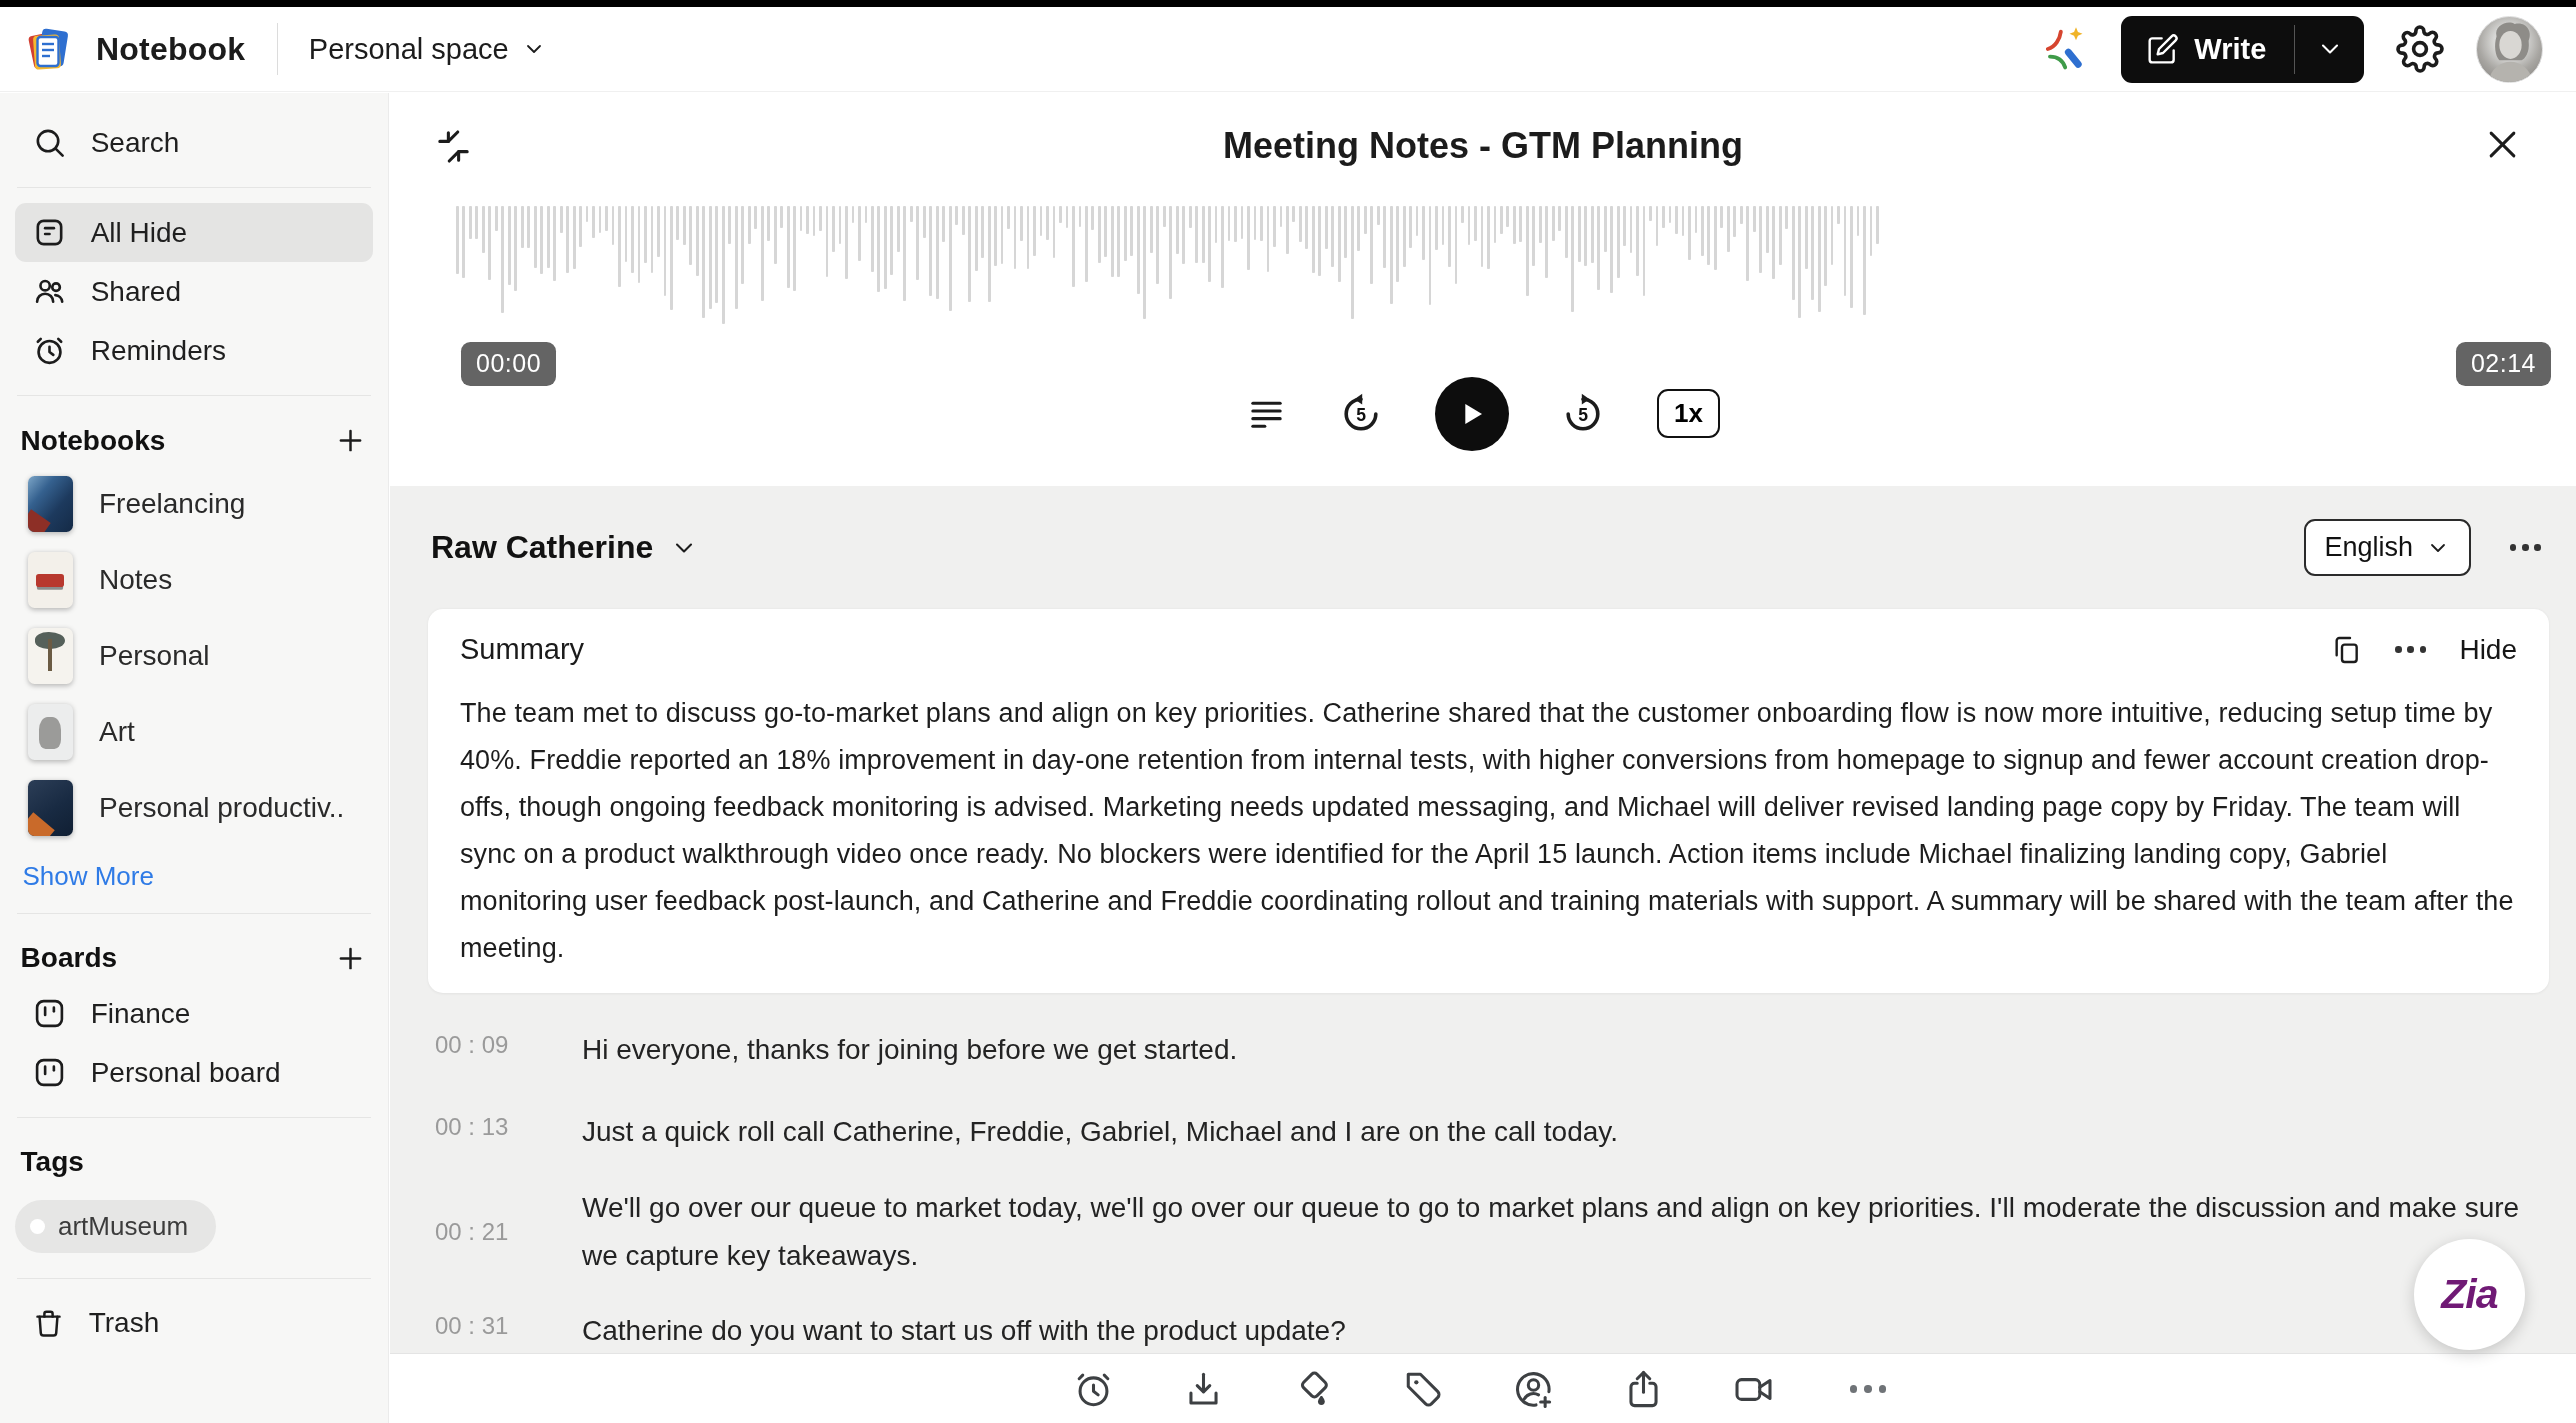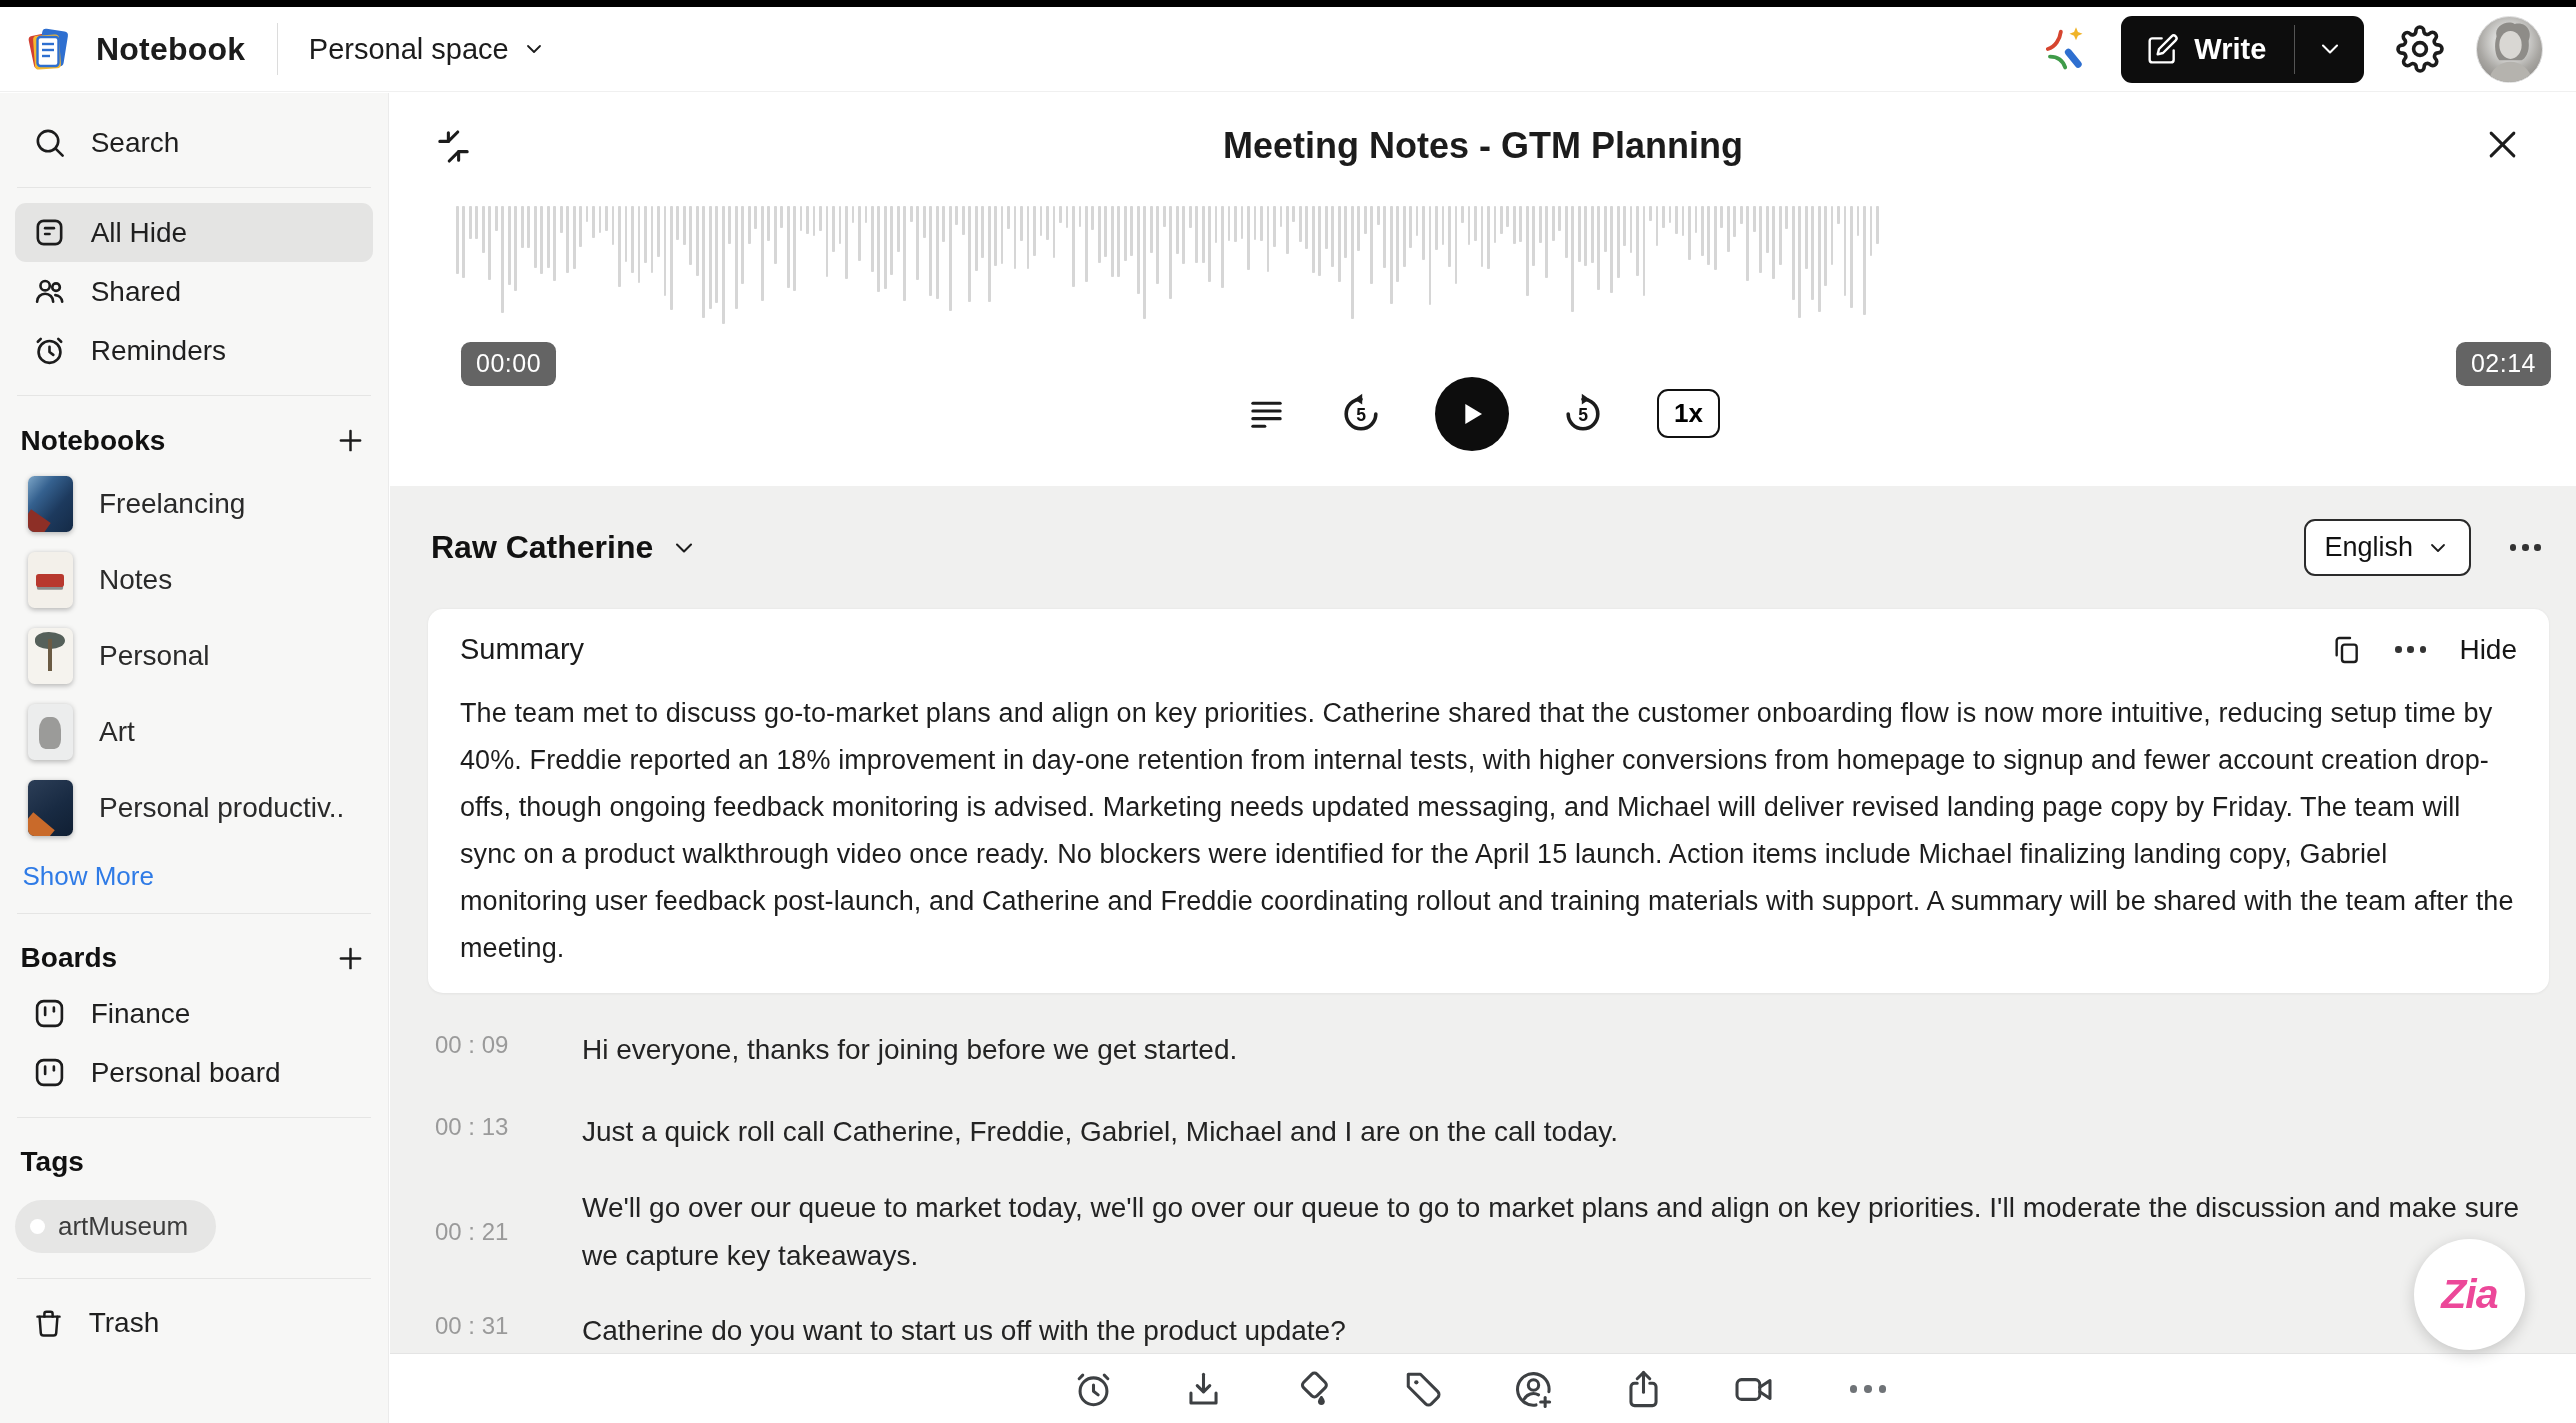--- a/index.html
+++ b/index.html
@@ -81,21 +81,21 @@
   .sum-text { margin-top:24px; font-size:27px; line-height:47px; color:#1d1d1d; letter-spacing:0.1px; }
 
   .t-row { position:absolute; left:45px; right:37px; display:flex; align-items:flex-start; gap:58px; }
   .t-time { flex:0 0 89px; font-size:24px; color:#9a9a9a; padding-top:4.6px; white-space:nowrap; }
   .t-text { font-size:28px; line-height:48px; color:#232323; }
 
   .note-toolbar { position:absolute; left:0; right:0; top:1260px; height:71px; background:#fff; border-top:0.9px solid #e4e4e4; display:flex; align-items:center; justify-content:center; gap:67px; z-index:10; }
   .tb { background:none; border:none; cursor:pointer; color:#3d4043; display:flex; align-items:center; }
 
   .zia-badge { position:absolute; left:2024px; top:1146px; width:111px; height:111px; border-radius:50%; background:#fff; box-shadow:0 3.7px 15px rgba(0,0,0,.18); display:flex; align-items:center; justify-content:center; z-index:11; cursor:pointer; }
-  .zia-text { font-size:41px; font-weight:700; font-style:italic; color:#ec4899; letter-spacing:-0.9px; }
+  .zia-text { font-size:41px; font-weight:700; font-style:italic; color:#701a75; letter-spacing:-0.9px; }
 
   svg.fe { stroke:#1c1c1c; fill:none; stroke-width:1.8; stroke-linecap:round; stroke-linejoin:round; }
   svg.fe.white { stroke:#fff; }
   svg.fe.gray { stroke:#3d4043; stroke-width:1.7; }
 </style>
 </head>
 <body>
 
 <div id="app">
   <div class="topstrip"></div>

